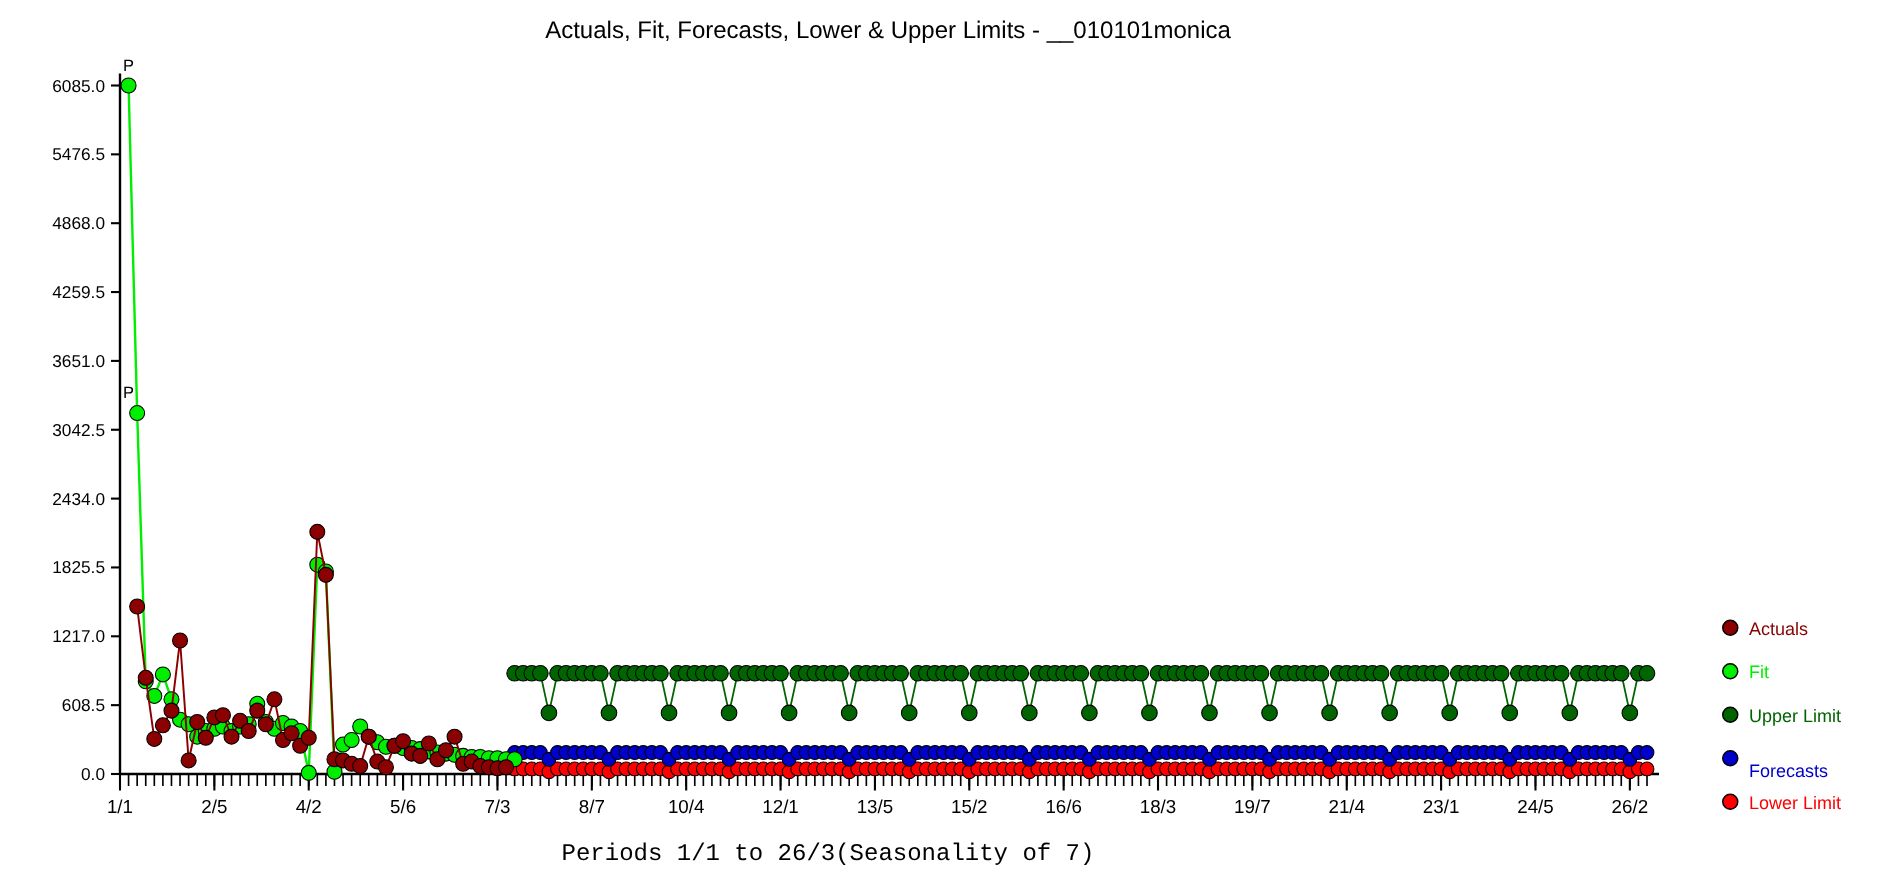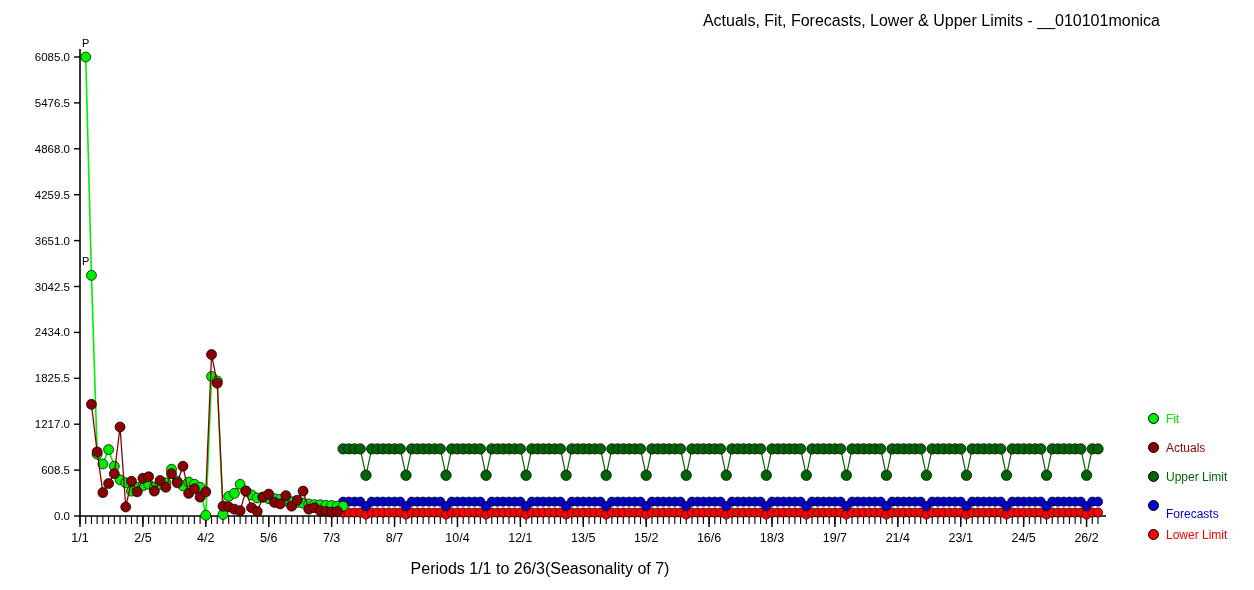--- a/index.html
+++ b/index.html
@@ -15,38 +15,38 @@
     position: relative;
   }
   #chart-root {
     position: absolute;
     left: 0; top: 0;
     width: 1254px;
     height: 590px;
   }
   .chart-title {
     position: absolute;
-    left: 0;
+    left: 12px;
     top: 12px;
     width: 1160px;
-    text-align: right;
+    text-align: center;
     font-size: 16px;
     color: #000000;
     font-family: "Liberation Sans", sans-serif;
     white-space: nowrap;
   }
   .x-axis-title {
     position: absolute;
-    left: 0;
+    left: 12px;
     top: 560px;
     width: 1080px;
     text-align: center;
     font-size: 16px;
     color: #000000;
-    font-family: Liberation Sans, sans-serif;
+    font-family: Liberation Mono, monospace;
     white-space: nowrap;
   }
   svg#plot {
     position: absolute;
     left: 0;
     top: 0;
   }
   .ytick-label {
     font-size: 11.5px;
     fill: #000000;
@@ -849,26 +849,26 @@
       <g>
         <text x="85.71910112359551" y="47" class="anno-label">P</text>
         <text x="85.71910112359551" y="265.3738701725555" class="anno-label">P</text>
       </g>
     </svg>
 
   <div class="x-axis-title">Periods 1/1 to 26/3(Seasonality of 7)</div>
 
   <div class="legend" id="legend">
       <div class="legend-row">
+        <span class="legend-swatch" style="background: rgb(139, 0, 0);"></span>
+        <span class="legend-text" style="color: rgb(139, 0, 0);">Actuals</span>
+      </div>
+      <div class="legend-row">
         <span class="legend-swatch" style="background: rgb(0, 238, 0);"></span>
         <span class="legend-text" style="color: rgb(0, 238, 0);">Fit</span>
-      </div>
-      <div class="legend-row">
-        <span class="legend-swatch" style="background: rgb(139, 0, 0);"></span>
-        <span class="legend-text" style="color: rgb(139, 0, 0);">Actuals</span>
       </div>
       <div class="legend-row">
         <span class="legend-swatch" style="background: rgb(0, 100, 0);"></span>
         <span class="legend-text" style="color: rgb(0, 100, 0);">Upper Limit</span>
       </div>
       <div class="legend-row">
         <span class="legend-swatch" style="background: rgb(0, 0, 204);"></span>
         <span class="legend-text" style="color: rgb(0, 0, 204); margin-top: 16px;">Forecasts</span>
       </div>
       <div class="legend-row">

